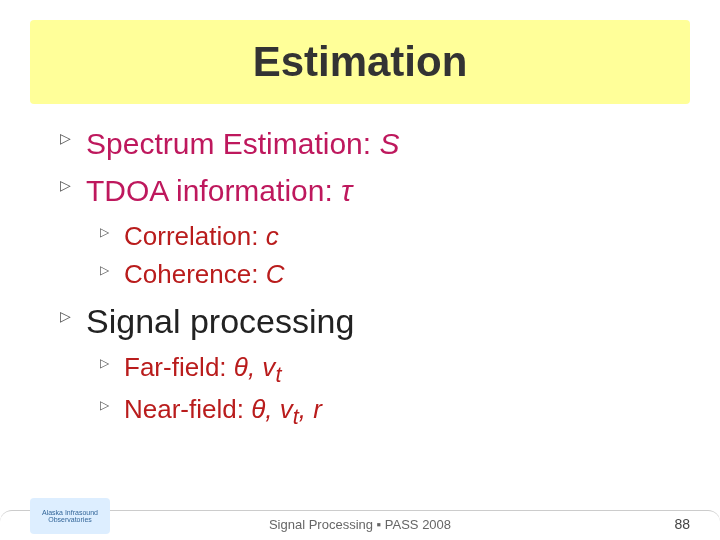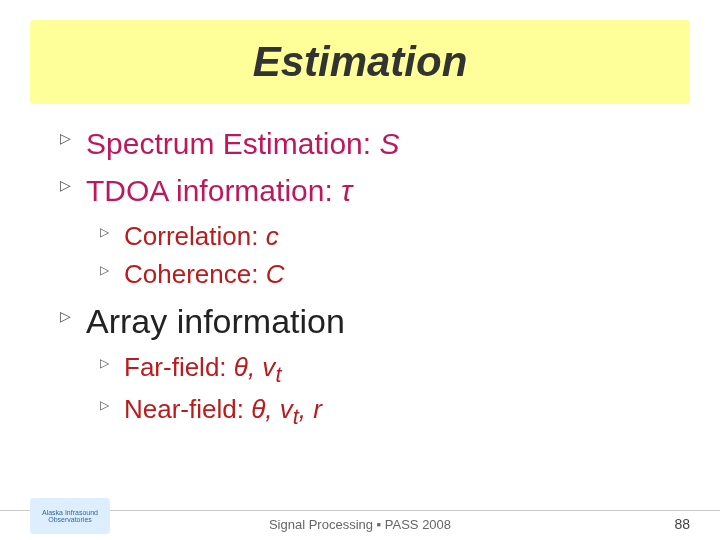--- a/index.html
+++ b/index.html
@@ -26,21 +26,20 @@
       text-align: center;
       padding: 18px 40px 18px 40px;
       margin: 20px 30px 0 30px;
       border-radius: 4px;
     }
 
     .header h1 {
       font-size: 42px;
       font-weight: bold;
       color: #333333;
-      font-style: italic;
     }
 
     .content {
       flex: 1;
       padding: 20px 60px 10px 60px;
       display: flex;
       flex-direction: column;
       gap: 4px;
     }
 
@@ -98,20 +97,21 @@
       font-style: italic;
     }
 
     .footer {
       display: flex;
       align-items: center;
       justify-content: center;
       padding: 6px 30px 8px 30px;
       border-top: 1px solid #cccccc;
       position: relative;
+      border-radius: 12px;
     }
 
     .footer-logo {
       position: absolute;
       left: 30px;
       bottom: 6px;
       width: 80px;
       height: 36px;
       background: #ddeeff;
       border-radius: 4px;
@@ -182,21 +182,21 @@
       <div class="sub-bullet-item">
         <span class="sub-bullet-marker">▷</span>
         <span class="sub-bullet-text">
           Coherence: <span class="italic">C</span>
         </span>
       </div>
     </div>
 
     <div class="bullet-item" style="margin-top:4px;">
       <span class="bullet-marker">▷</span>
-      <span class="array-processing-label">Array information</span>
+      <span class="array-processing-label">Signal processing</span>
     </div>
 
     <div class="sub-items">
       <div class="sub-bullet-item">
         <span class="sub-bullet-marker">▷</span>
         <span class="sub-bullet-text">
           Far-field: <span class="italic">θ, v<sub>t</sub></span>
         </span>
       </div>
       <div class="sub-bullet-item">

